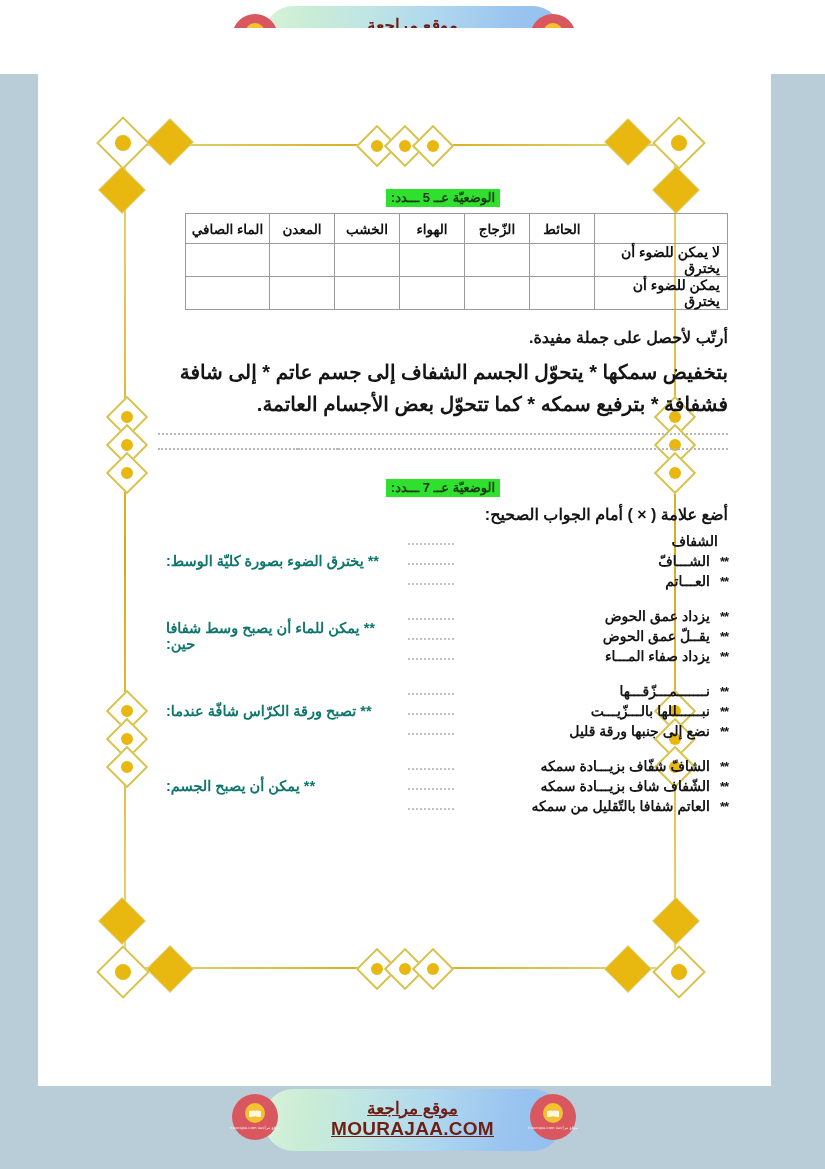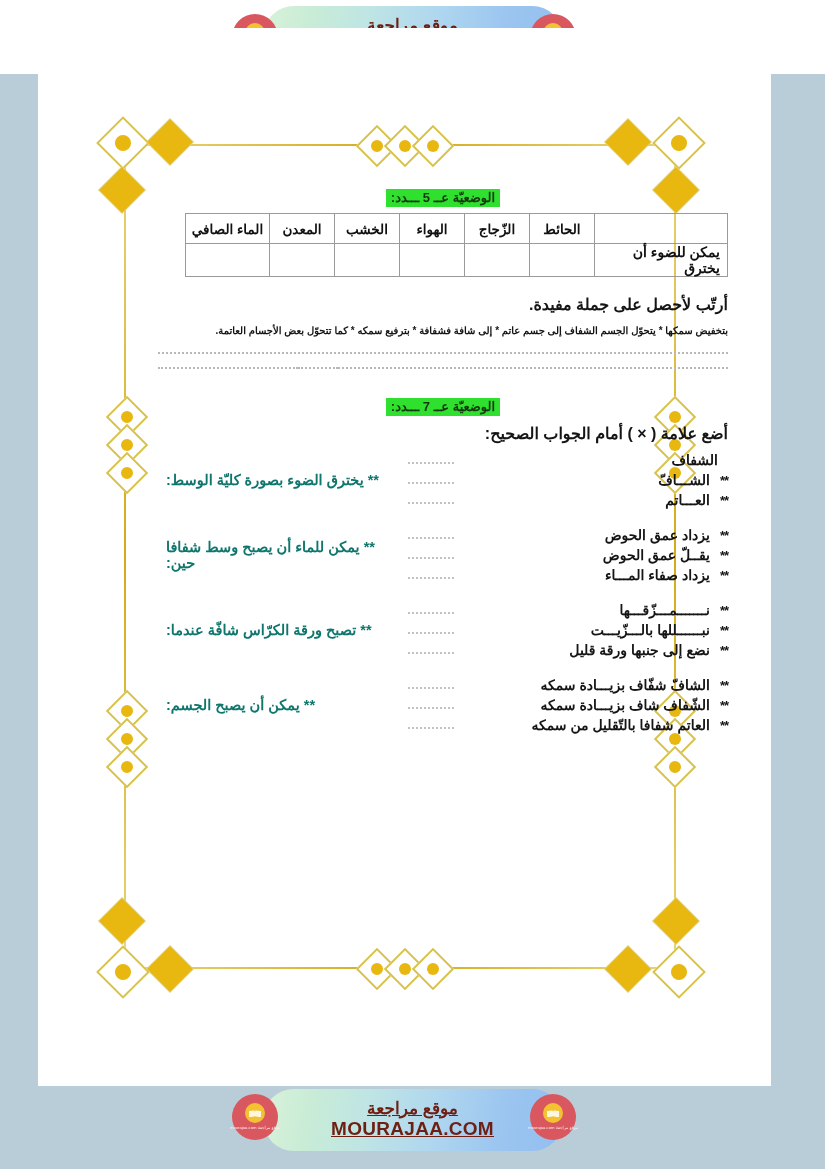--- a/index.html
+++ b/index.html
@@ -202,21 +202,21 @@
     width: 178px;
     text-align: right;
     padding-right: 7px;
     font-size: 14px;
   }
   table.grid .corner { border: 1px solid #9a9a9a; }
   table.grid .colh { width: 60px; }
   table.grid .colh.wide { width: 79px; }
 
   .sentence {
-    font-size: 10px;
+    font-size: 20px;
     font-weight: bold;
     line-height: 1.6;
     margin: 0 0 4px 0;
     color: #151515;
     text-align: right;
   }
 
   .dotline {
     border-bottom: 2px dotted #b8b8b8;
     height: 0;
@@ -444,20 +444,29 @@
             <tr>
           <td class="corner"></td>
           <th class="colh">الحائط</th>
           <th class="colh">الزّجاج</th>
           <th class="colh">الهواء</th>
           <th class="colh">الخشب</th>
           <th class="colh">المعدن</th>
           <th class="colh wide">الماء الصافي</th>
         </tr>
         <tr>
+          <td class="rowlab">لا يمكن للضوء أن يخترق</td>
+          <td></td>
+          <td></td>
+          <td></td>
+          <td></td>
+          <td></td>
+          <td></td>
+        </tr>
+        <tr>
           <td class="rowlab">يمكن للضوء أن يخترق</td>
           <td></td>
           <td></td>
           <td></td>
           <td></td>
           <td></td>
           <td></td>
         </tr>
       </tbody>
         </table>

